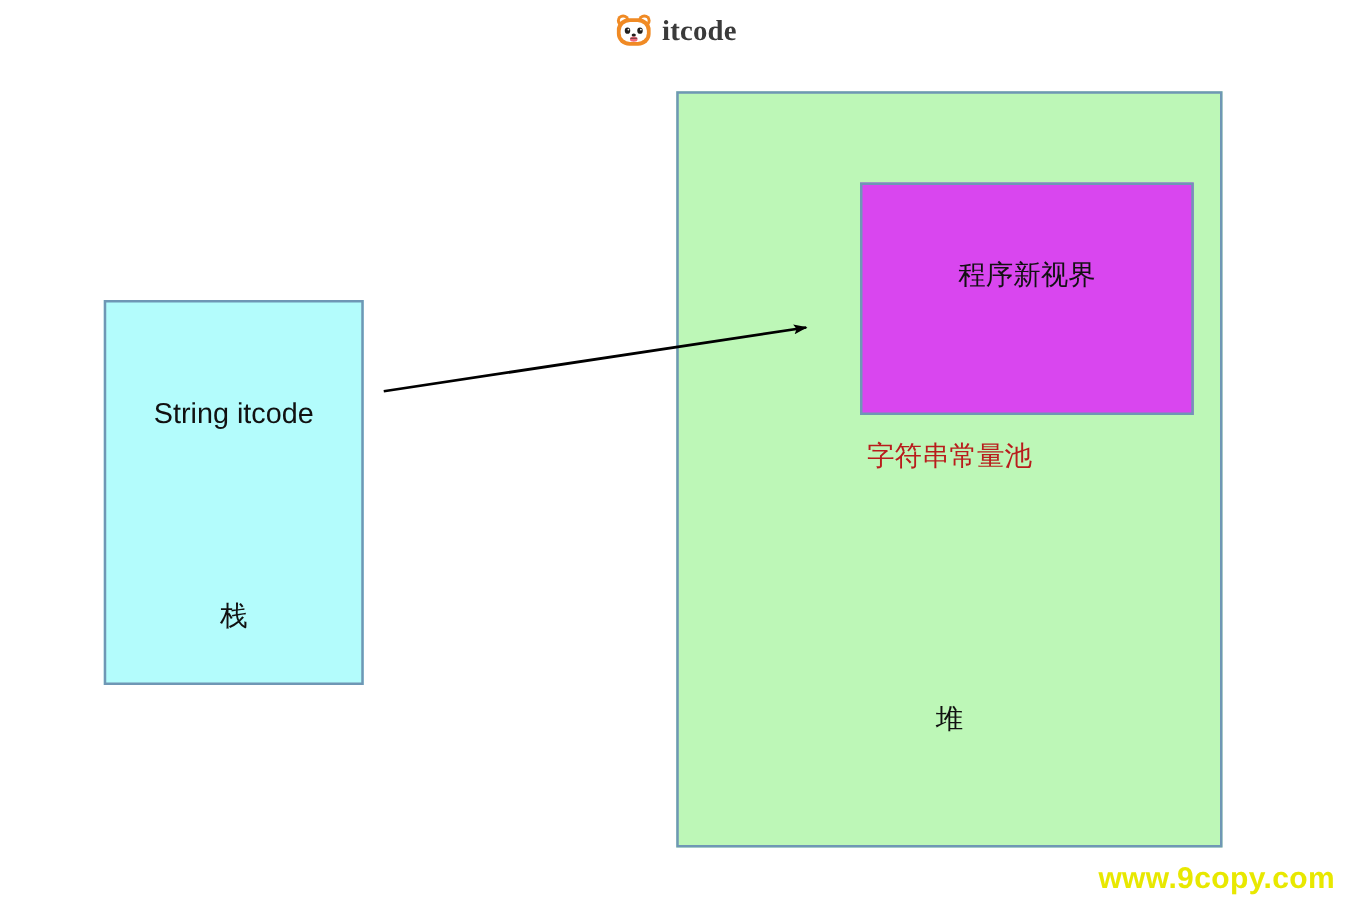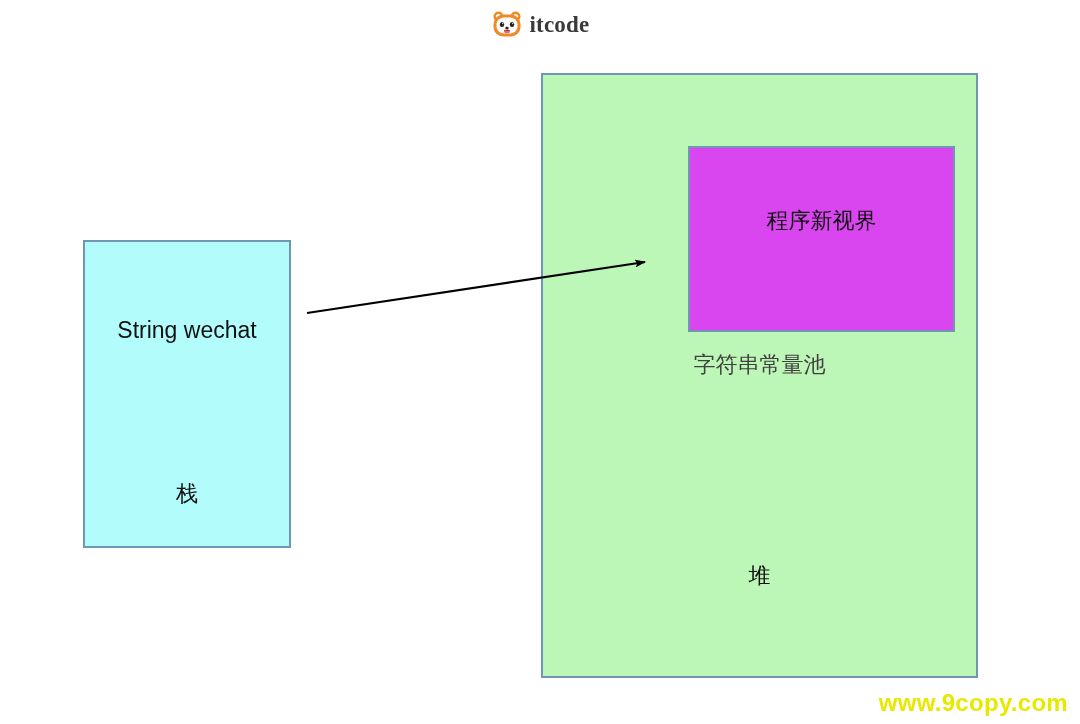--- a/index.html
+++ b/index.html
@@ -75,21 +75,21 @@
 
   
   #pool-caption {
     position: absolute;
     left: 541px;
     top: 350px;
     width: 437px;
     text-align: center;
     font-family: "DejaVu Sans", "Liberation Sans", sans-serif;
     font-size: 22px;
-    color: #404040;
+    color: #b91c1c;
     white-space: nowrap;
   }
 
   
   #pool-box {
     left: 648px;
     top: 146px;
     width: 267px;
     height: 186px;
     background: #d946ef;
@@ -191,21 +191,21 @@
 
 <div class="dbox" id="pool-box">
   <span class="entry-lines">
     <span class="entry-line-cn">程序新视界</span>
   </span>
 </div>
 
 <div id="pool-caption">字符串常量池</div>
 
 <div class="dbox" id="stack-box">
-  <span class="box-caption" id="stack-var">String wechat</span>
+  <span class="box-caption" id="stack-var">String itcode</span>
   <span class="box-caption" id="stack-label">栈</span>
 </div>
 
 <svg id="ref-arrow" aria-hidden="true">
   <defs>
     <marker id="arrowhead" markerWidth="11" markerHeight="8" refX="10" refY="4" orient="auto" markerUnits="userSpaceOnUse">
       <path d="M0,0 L11,4 L0,8 L2.2,4 z" fill="#000000"></path>
     </marker>
   </defs>
   <line x1="307" y1="313" x2="645" y2="262" stroke="#000000" stroke-width="2.2" marker-end="url(#arrowhead)"></line>

